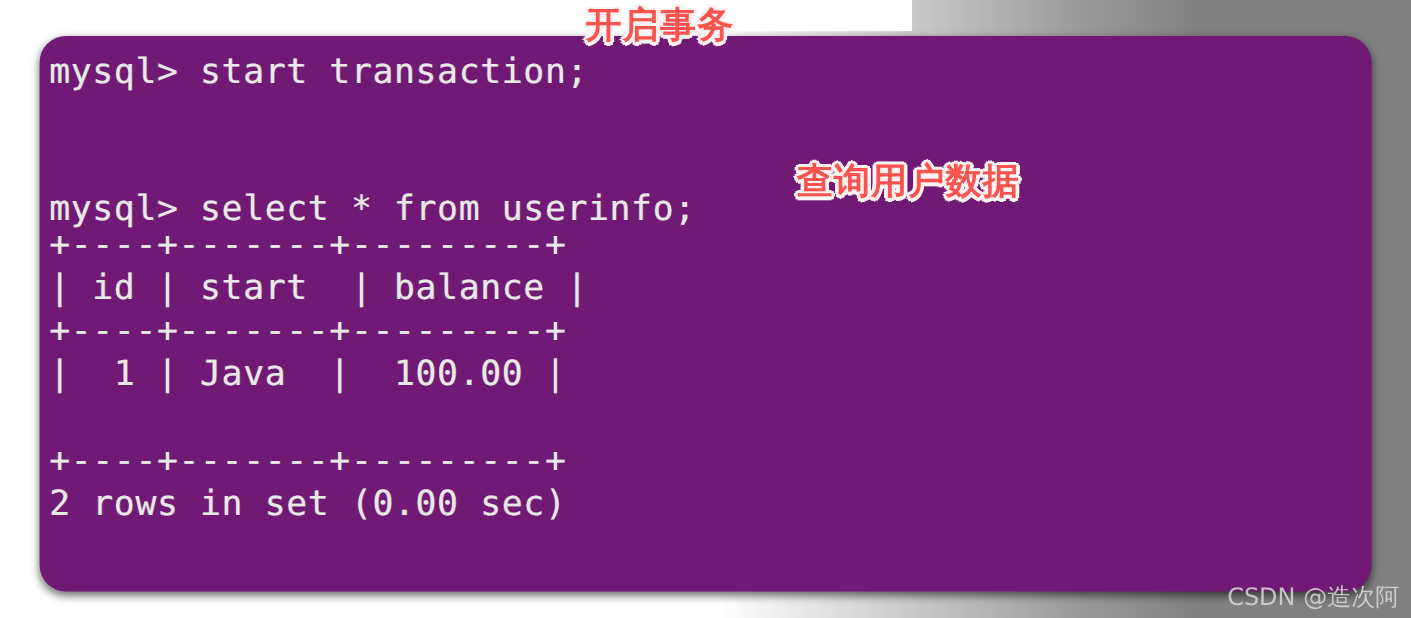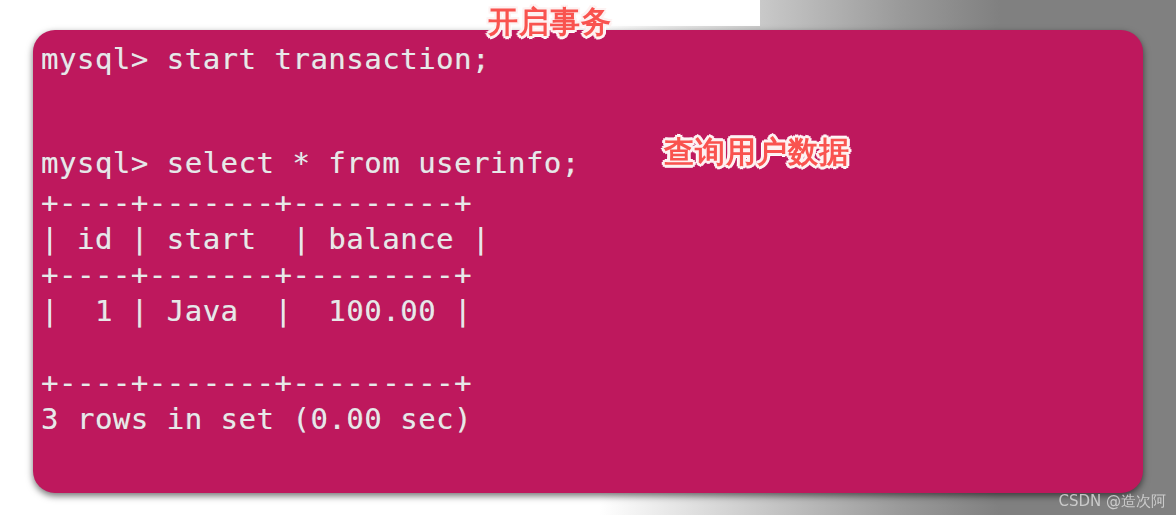--- a/index.html
+++ b/index.html
@@ -33,21 +33,21 @@
     background: #ffffff;
   }
 
   
   #terminal {
     position: absolute;
     left: 33px;
     top: 30px;
     width: 1110px;
     height: 463px;
-    background: #be185d;
+    background: #701a75;
     border-radius: 22px;
     box-shadow: 0 3px 7px rgba(0,0,0,0.55);
     overflow: hidden;
   }
 
   #console {
     position: absolute;
     left: 8px;
     top: 11px;
     right: 0;
@@ -62,21 +62,21 @@
     white-space: pre;
     font-size: 29px;
     letter-spacing: 0.5px;
     color: #e8e8e8;
     text-shadow: -0.6px 0 0 rgba(120,160,255,0.55),
                   0.6px 0 0 rgba(255,170,90,0.55);
   }
   .l0 { top:   0px; }
   .l1 { top:  36px; }
   .l2 { top:  72px; }
-  .l3 { top: 104px; }
+  .l3 { top: 114px; }
   .l4 { top: 144px; }
   .l5 { top: 180px; }
   .l6 { top: 216px; }
   .l7 { top: 252px; text-align: right; }
   .l8 { top: 288px; }
   .l9 { top: 324px; }
   .l10{ top: 360px; }
 
   
   .annot {
@@ -98,21 +98,21 @@
   }
   #annot-transaction { left: 488px; top: 5px; }
   #annot-query       { left: 664px; top: 135px; }
 
   
   #watermark {
     position: absolute;
     right: 10px;
     bottom: 4px;
     font-family: "DejaVu Sans", "Liberation Sans", sans-serif;
-    font-size: 15px;
+    font-size: 20px;
     color: #d8d8d8;
     opacity: 0.85;
     white-space: nowrap;
   }
 </style>
 </head>
 <body>
 
 <div id="backdrop"></div>
 <div id="backdrop-top-white"></div>
@@ -120,21 +120,21 @@
 <div id="terminal">
   <div id="console">
     <div class="line l0">mysql&gt; start transaction;</div>
     <div class="line l2"></div>
     <div class="line l3">mysql&gt; select * from userinfo;</div>
     <div class="line l4">+----+-------+---------+</div>
     <div class="line l5">| id | start  | balance |</div>
     <div class="line l6">+----+-------+---------+</div>
     <div class="line l7">|  1 | Java  |  100.00 |</div>
     <div class="line l9">+----+-------+---------+</div>
-    <div class="line l10">3 rows in set (0.00 sec)</div>
+    <div class="line l10">2 rows in set (0.00 sec)</div>
   </div>
 </div>
 
 <div class="annot" id="annot-transaction">开启事务</div>
 
 <div class="annot" id="annot-query">查询用户数据</div>
 
 <div id="watermark">CSDN @造次阿</div>
 
 </body></html>

